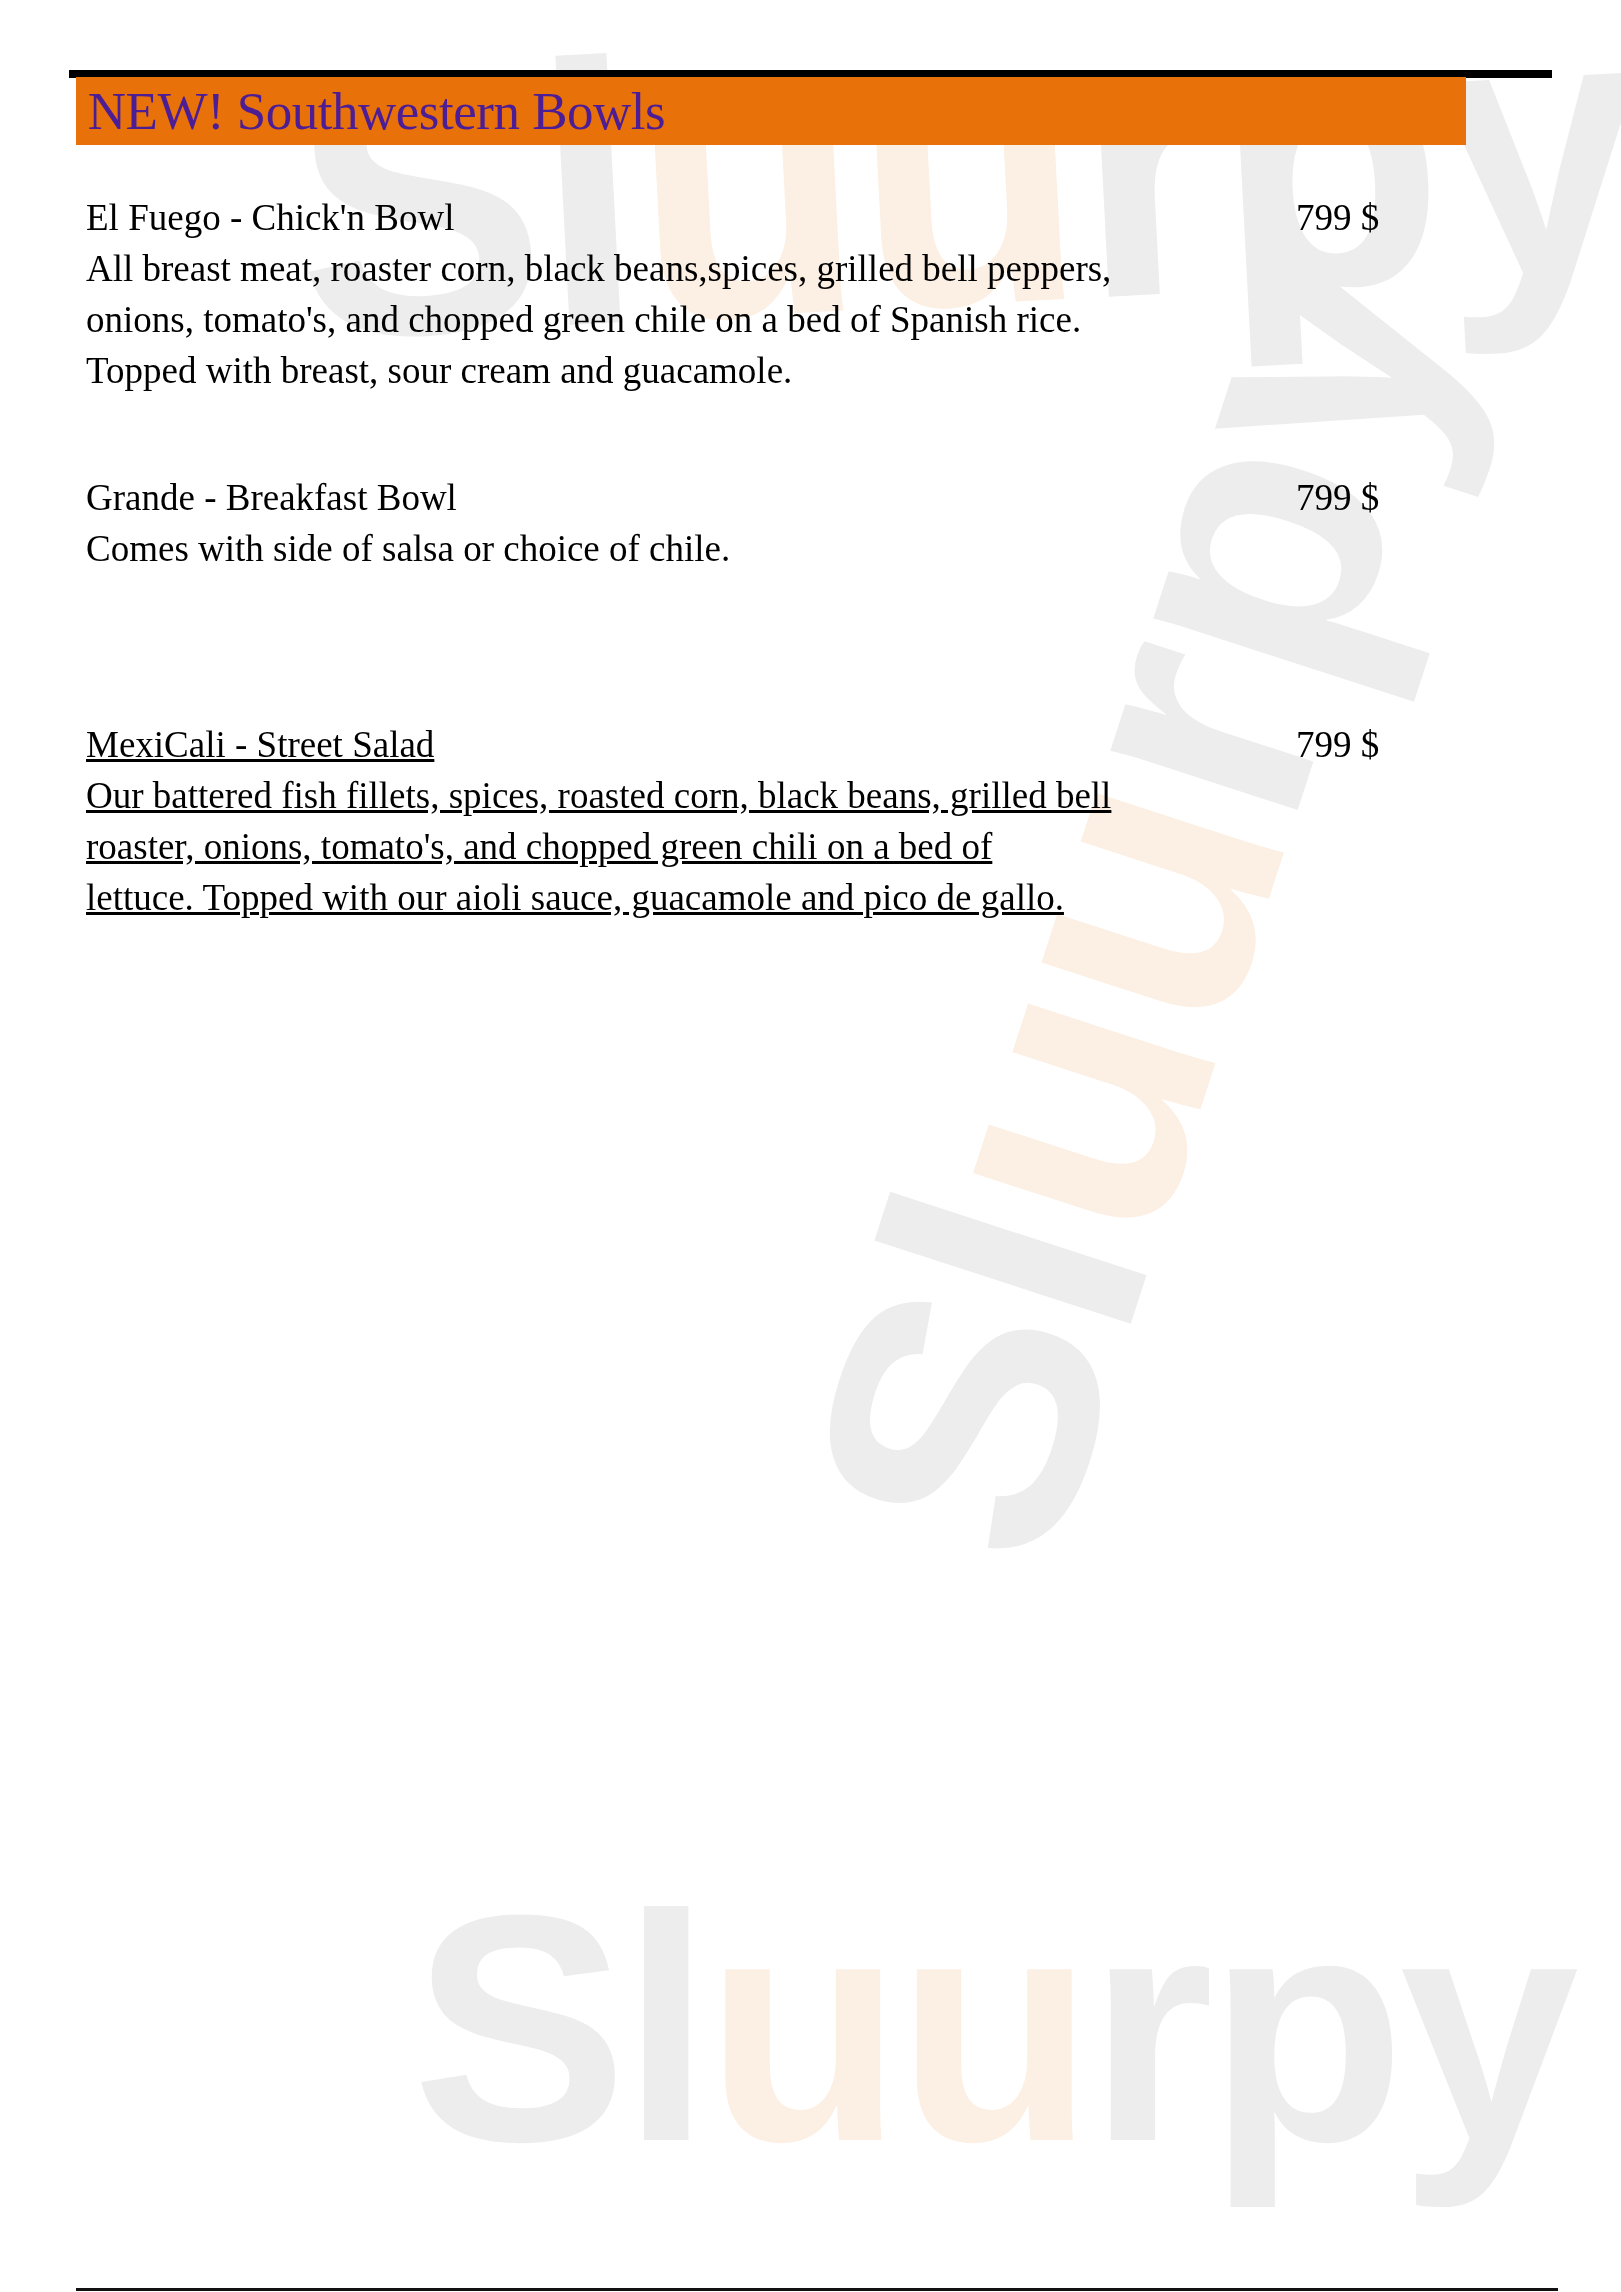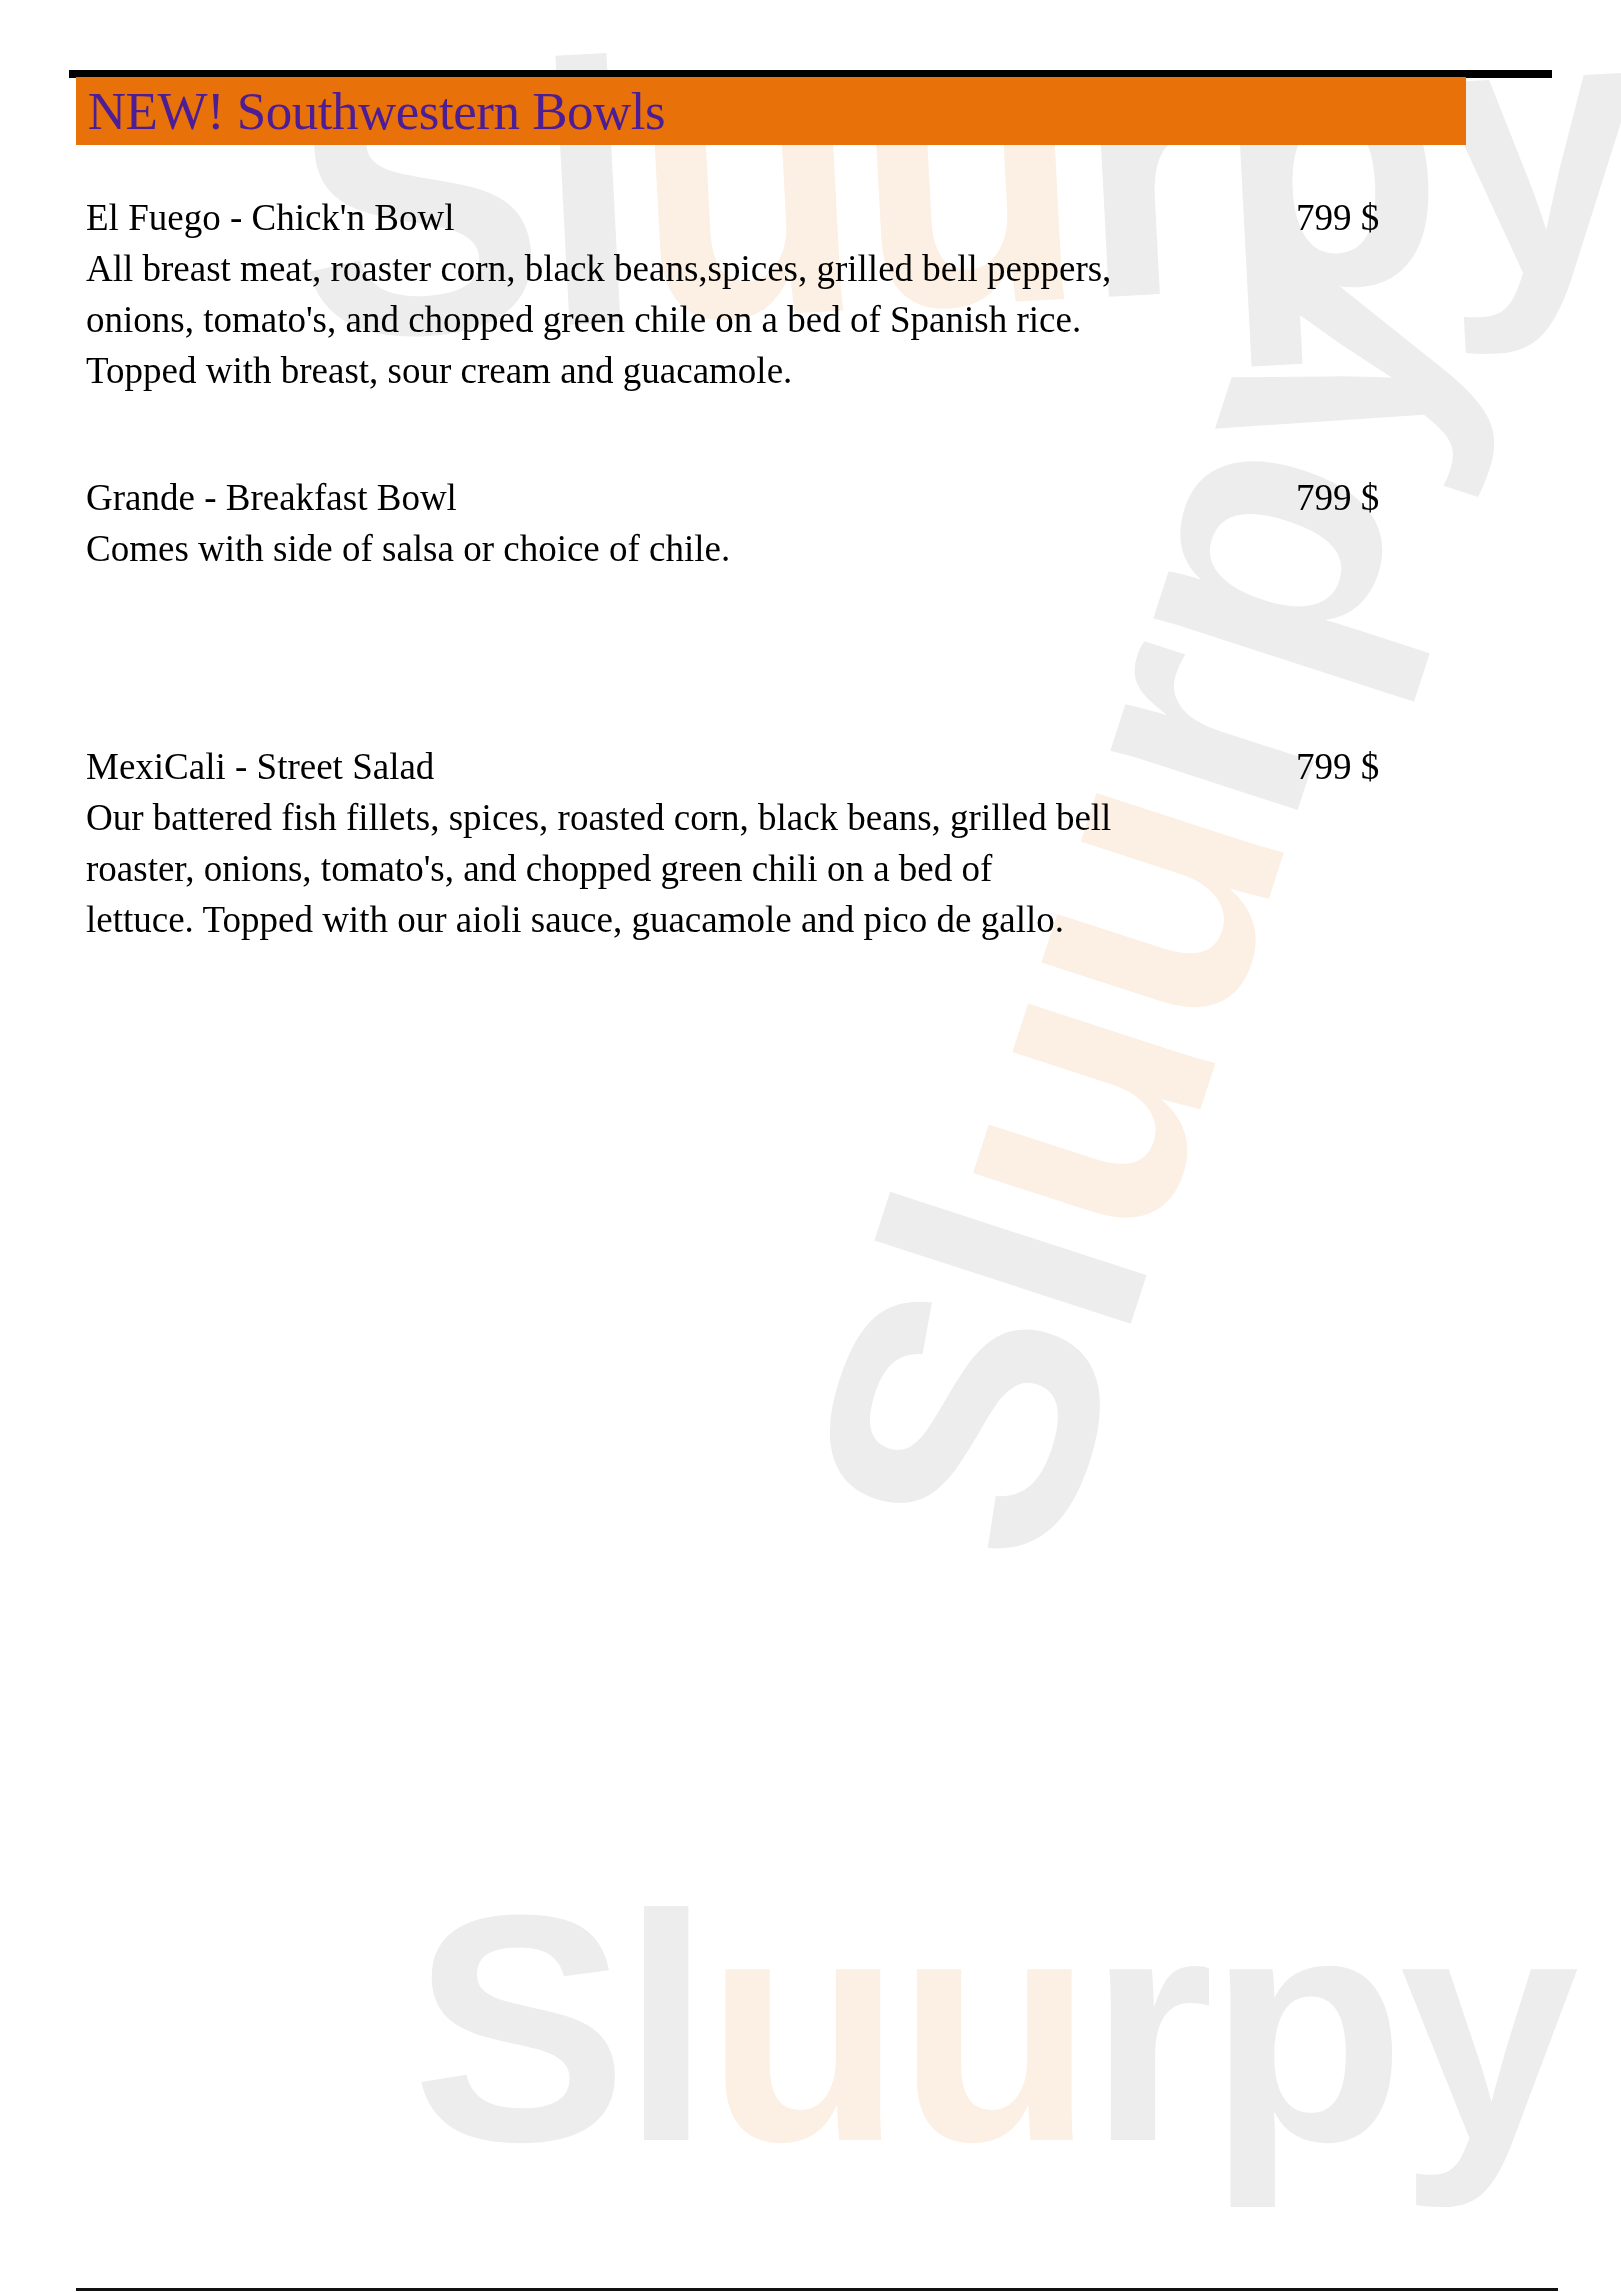--- a/index.html
+++ b/index.html
@@ -45,21 +45,21 @@
   <span class="item-desc">onions, tomato's, and chopped green chile on a bed of Spanish rice.</span>
   <span class="item-desc">Topped with breast, sour cream and guacamole.</span>
 </div>
 
 <div class="item" style="top:472px;">
   <span class="item-title">Grande - Breakfast Bowl</span>
   <span class="item-price">799 $</span>
   <span class="item-desc">Comes with side of salsa or choice of chile.</span>
 </div>
 
-<div class="item" style="top:741px;">
+<div class="item" style="top:719px;text-decoration:underline;">
   <span class="item-title">MexiCali - Street Salad</span>
   <span class="item-price">799 $</span>
   <span class="item-desc">Our battered fish fillets, spices, roasted corn, black beans, grilled bell</span>
   <span class="item-desc">roaster, onions, tomato's, and chopped green chili on a bed of</span>
   <span class="item-desc">lettuce. Topped with our aioli sauce, guacamole and pico de gallo.</span>
 </div>
 
 <div class="bottom-rule"></div>
 
 

